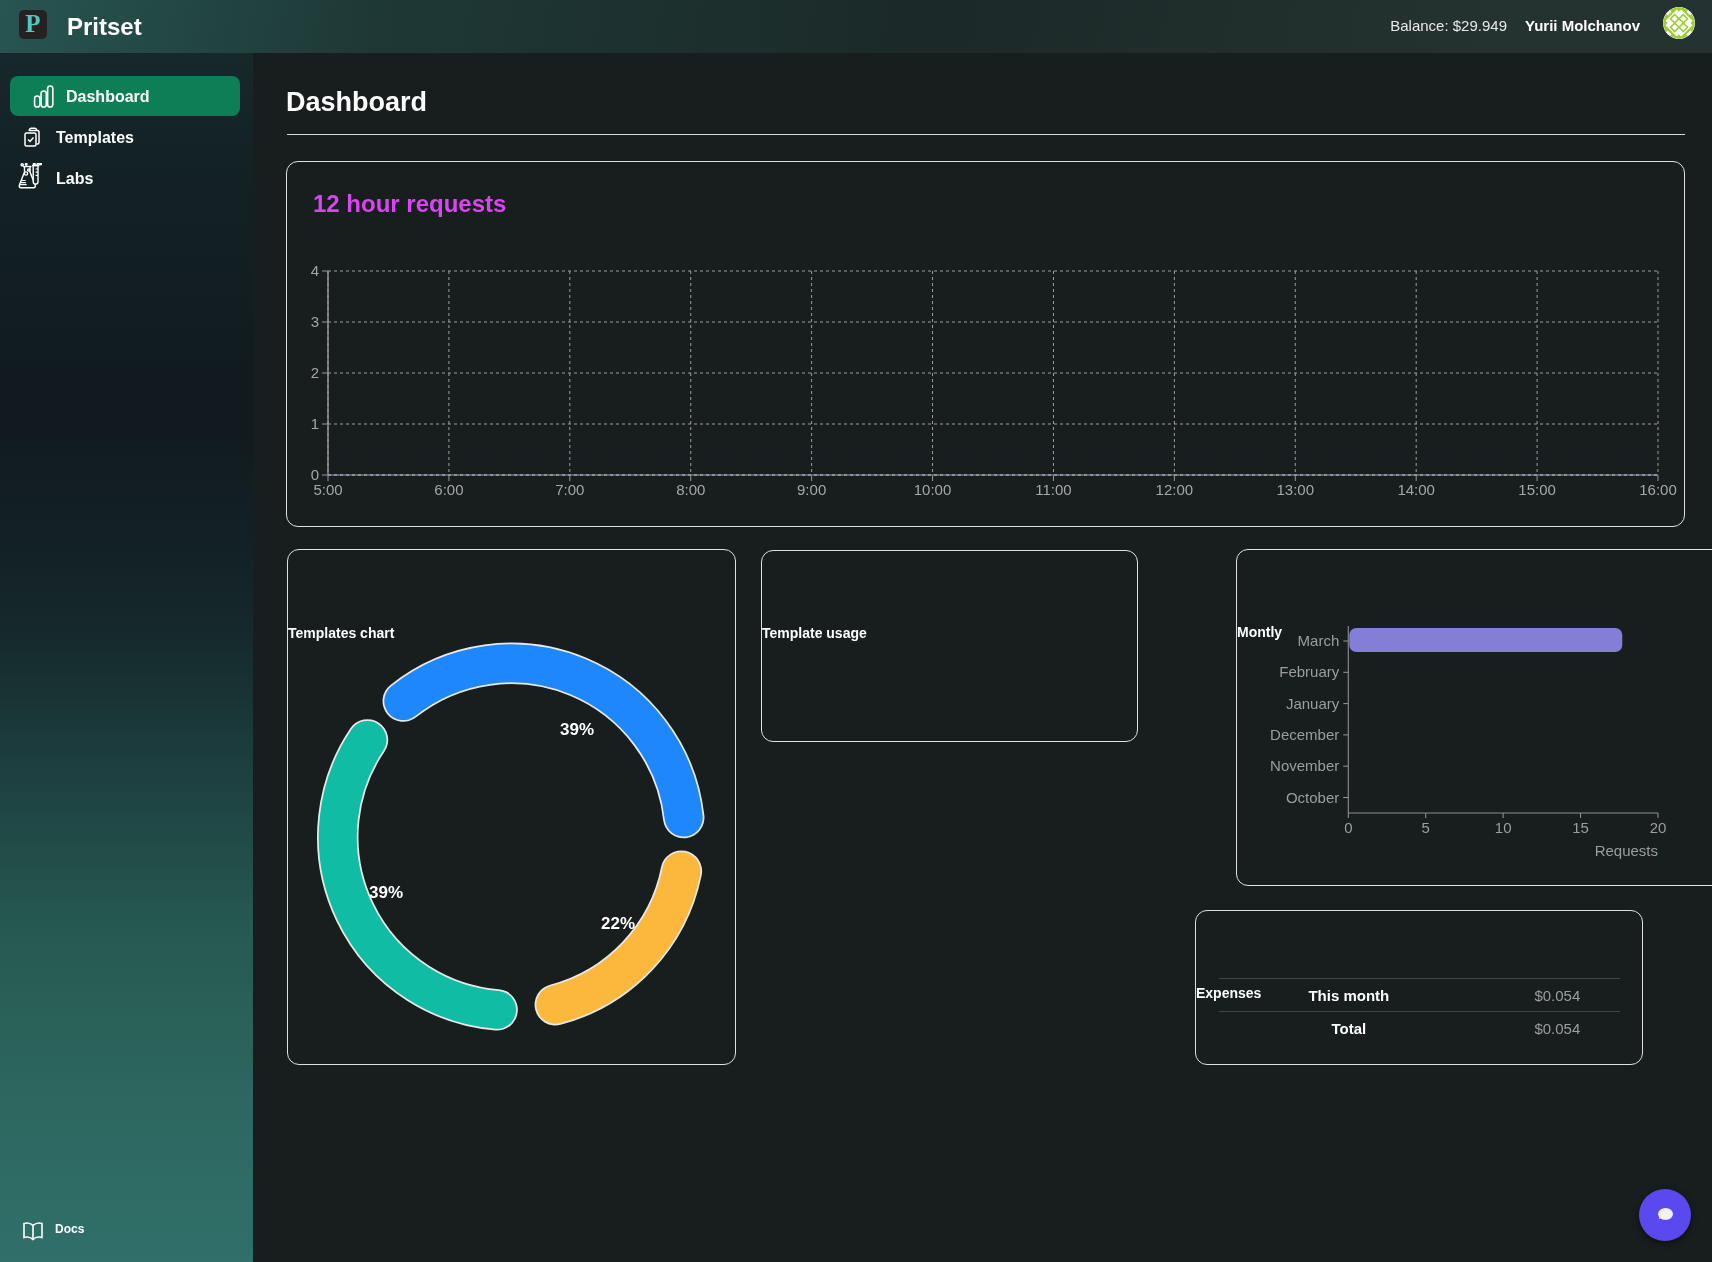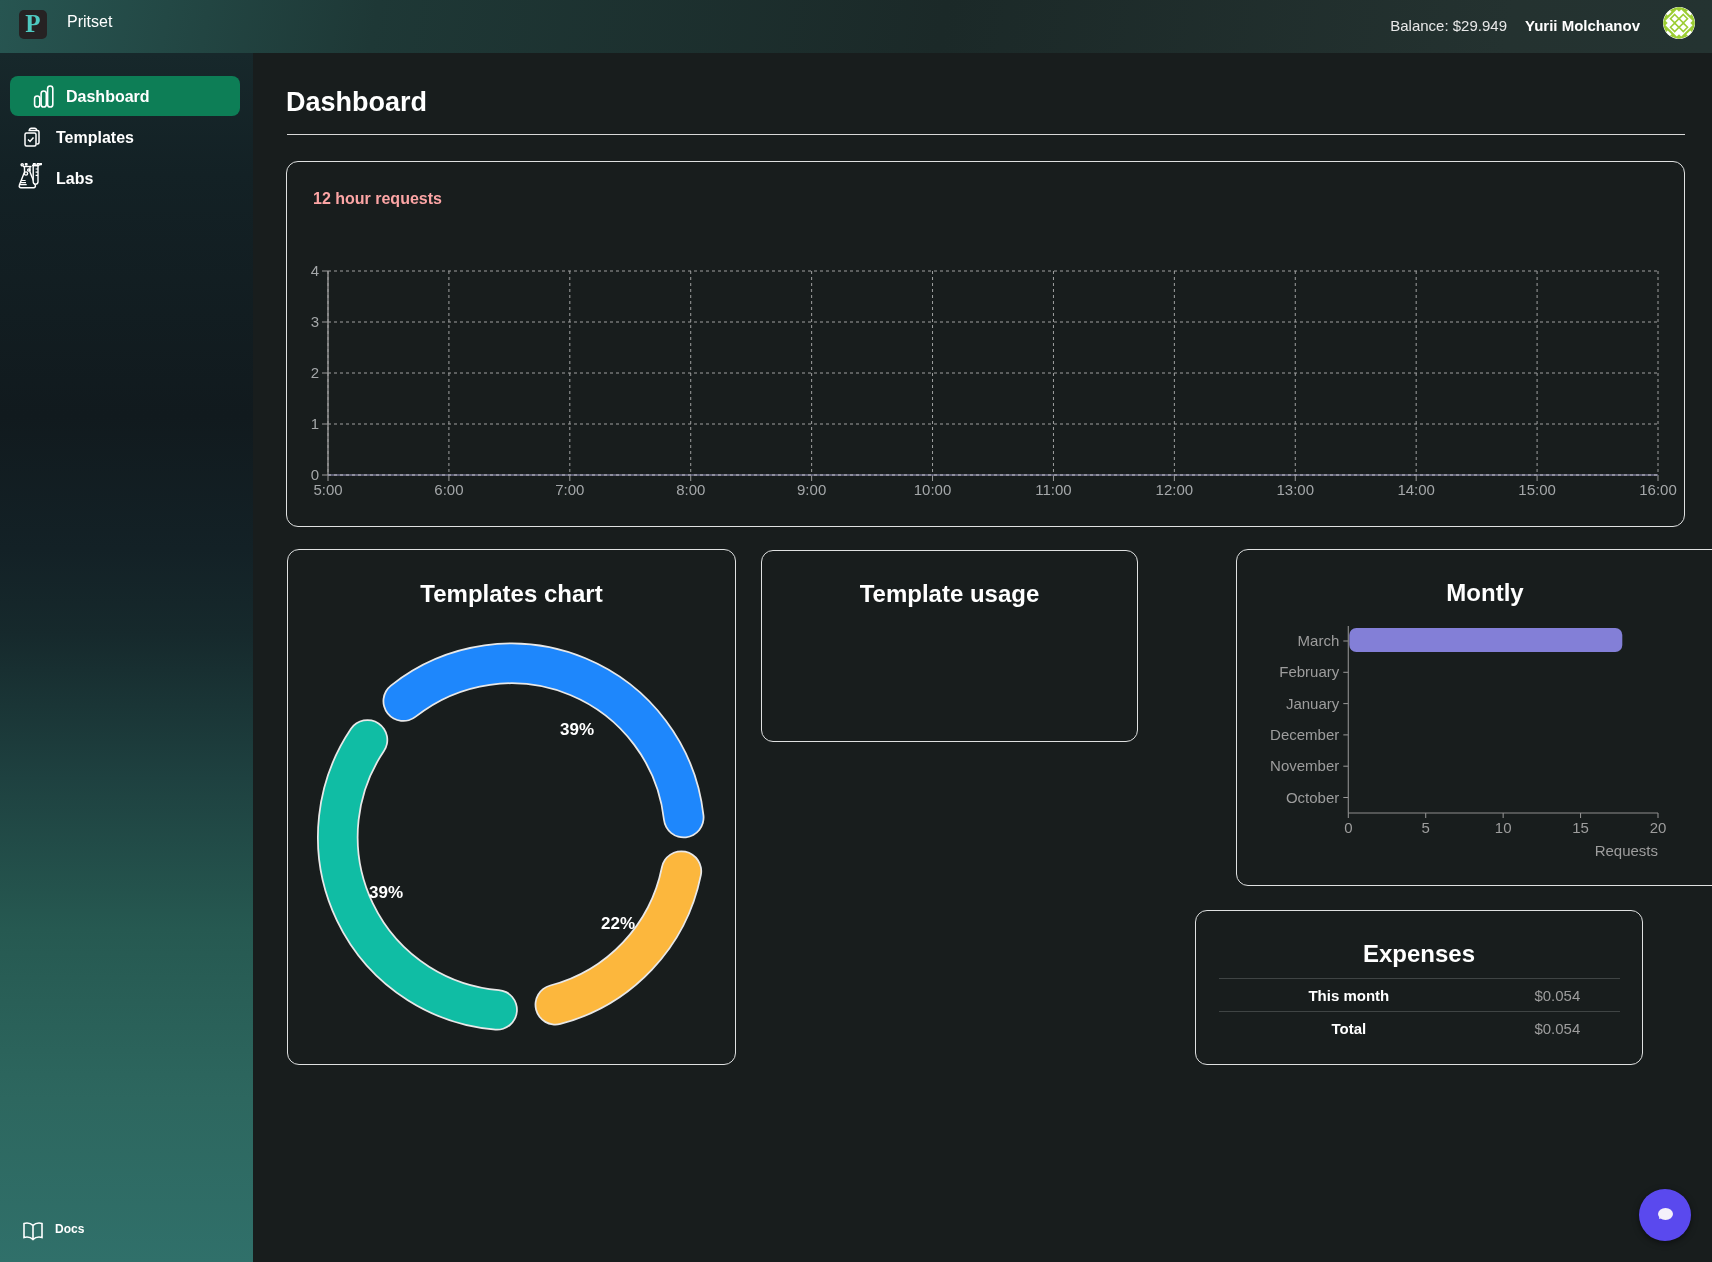--- a/index.html
+++ b/index.html
@@ -8,44 +8,44 @@
   #header {
     position:absolute; left:0; top:0; width:1712px; height:53px;
     background:linear-gradient(100deg, #275551 0%, #1e3836 22%, #1b2928 55%, #243230 88%, #243331 100%);
   }
   #logo {
     position:absolute; left:19px; top:10px; width:28px; height:29px;
     background:#262223; border-radius:5px; color:#4ec8c0;
     font-family:"Liberation Serif", serif; font-size:25px; font-weight:bold;
     text-align:center; line-height:28px;
   }
-  #brand { position:absolute; left:67px; top:13px; color:#fff; font-size:16px; font-weight:normal; }
+  #brand { position:absolute; left:67px; top:13px; color:#fff; font-size:24px; font-weight:bold; }
   #balance { position:absolute; right:205px; top:17px; color:#e8e8e8; font-size:15px; }
   #uname { position:absolute; right:72px; top:17px; color:#fff; font-size:15px; font-weight:bold; }
   #avatar { position:absolute; left:1663px; top:7px; }
   #sidebar {
     position:absolute; left:0; top:53px; width:253px; height:1209px;
     background:linear-gradient(180deg, #17282b 0%, #132125 10%, #111a1e 30%, #132126 41%, #16292c 48%, #1e4140 60%, #265951 72.5%, #2d675f 86.5%, #30706a 100%);
   }
   .navitem { position:absolute; left:10px; width:230px; height:40px; border-radius:8px;
     color:#fff; font-size:16px; font-weight:bold; }
   .navitem svg { position:absolute; left:11px; top:8px; }
   .navitem .lbl { position:absolute; left:46px; top:12px; }
   .navitem.active { background:#0d7e56; }
   .navitem.active svg { left:21px; }
   .navitem.active .lbl { left:56px; }
   #docs { position:absolute; left:21px; top:1163px; width:200px; height:30px; color:#fff; font-size:12px; font-weight:bold; }
   #docs .lbl { position:absolute; left:34px; top:6px; }
   #main { position:absolute; left:253px; top:53px; width:1459px; height:1209px; background:#181d1d; }
   h1 { position:absolute; left:33px; top:36px; color:#fff; font-size:27px; font-weight:bold; line-height:1; }
   #hr1 { position:absolute; left:34px; top:81px; width:1398px; height:1px; background:#d8d8d8; }
   .card { position:absolute; border:1px solid #dfe1e1; border-radius:12px; background:#181d1d; }
-  .ctitle { position:absolute; width:100%; text-align:center; color:#fff; font-size:24px; font-weight:bold; }
+  .ctitle { position:absolute; width:100%; color:#fff; font-size:14px; font-weight:bold;margin-top:45px; }
   #card12h { left:33px; top:108px; width:1399px; height:366px; }
-  #card12h .t { position:absolute; left:26px; top:28px; color:#fca5a5; font-size:16px; font-weight:bold; }
+  #card12h .t { position:absolute; left:26px; top:28px; color:#d946ef; font-size:24px; font-weight:bold; }
   #carddonut { left:34px; top:496px; width:449px; height:516px; }
   #cardusage { left:508px; top:497px; width:377px; height:192px; }
   #cardmontly { left:983px; top:496px; width:498px; height:337px; }
   #cardexp { left:942px; top:857px; width:448px; height:155px; }
   .dlabel { position:absolute; color:#fff; font-size:17px; font-weight:bold; transform:translate(-50%,-50%); }
   table.flat { border-collapse:collapse; width:401px; margin:0 auto; }
   table.flat td, table.flat th { border-top:1px solid #3f4444; height:33px; font-size:15px; text-align:center; }
   table.flat th { color:#fff; width:65%; font-weight:bold; }
   table.flat td { color:#9d9d9d; font-weight:normal; padding-left:16px; }
   #fab { position:absolute; left:1639px; top:1189px; width:52px; height:52px; border-radius:50%;

